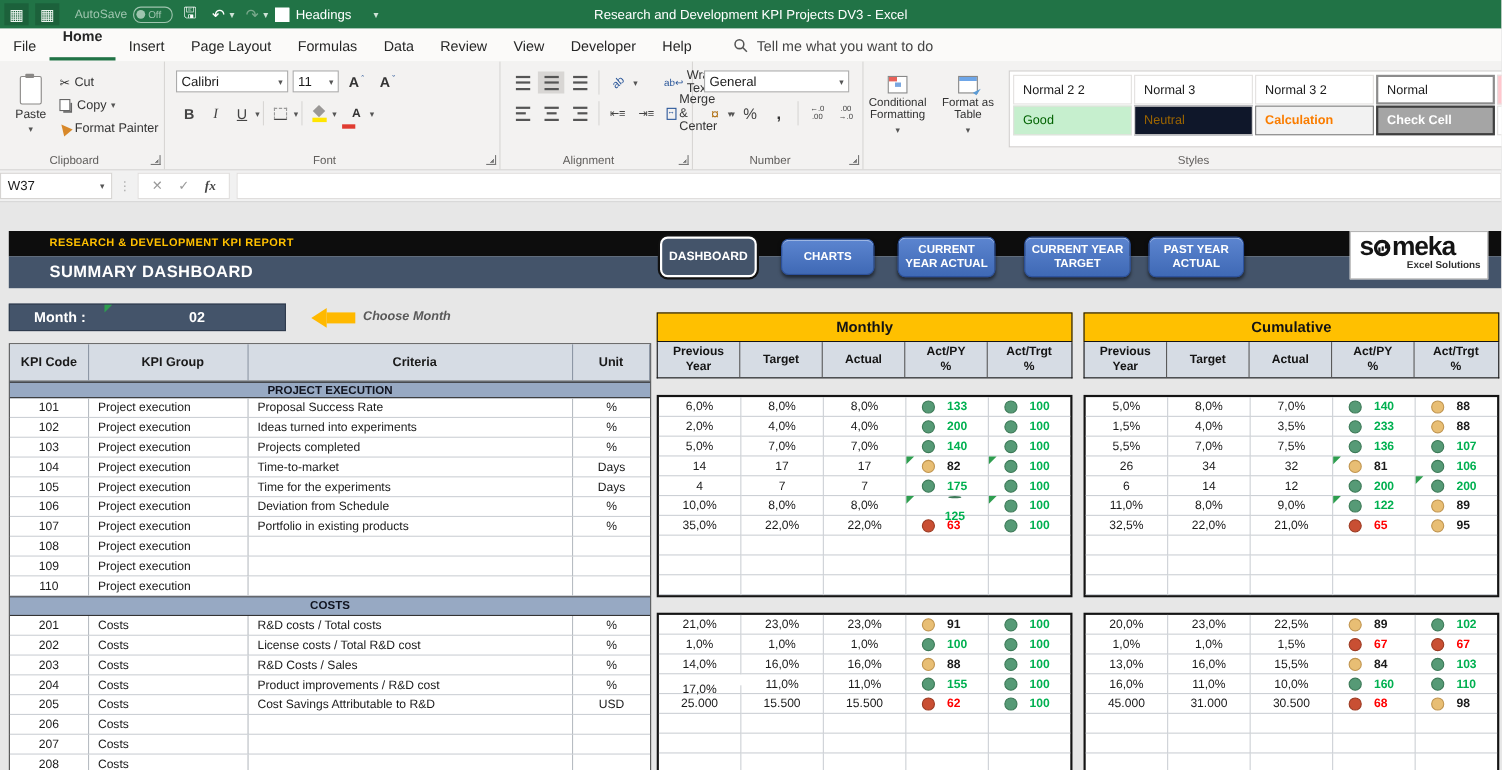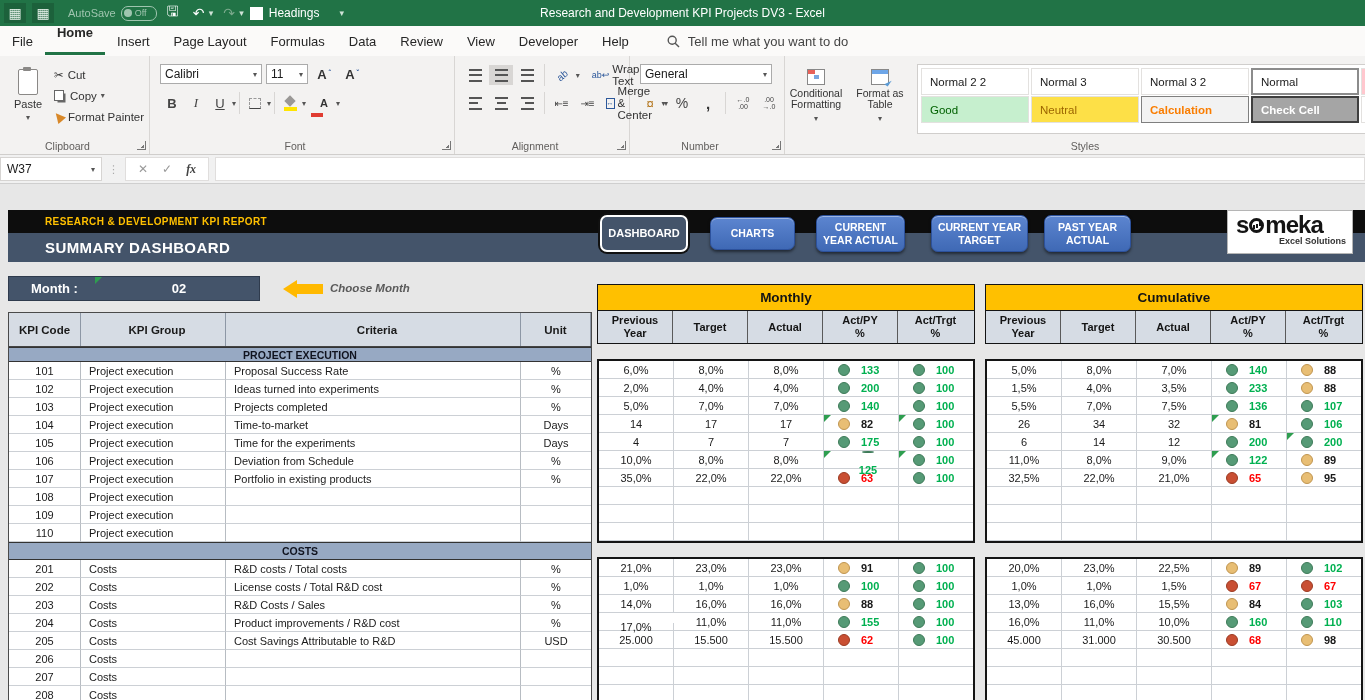--- a/index.html
+++ b/index.html
@@ -88,21 +88,21 @@
   .ft-ic::after{content:"";position:absolute;right:-2px;bottom:-2px;width:0;height:0;
          border-left:4px solid transparent;border-bottom:7px solid #5b9bd5;transform:rotate(35deg)}
   #style-gallery{position:absolute;left:132px;top:8px;width:446px;height:62px;background:#fff;
                  border:1px solid #d0cecc;display:grid;grid-template-columns:repeat(5,108px);
                  grid-auto-rows:27px;gap:1px 2px;padding:3px;box-sizing:content-box;overflow:hidden}
   .chip{display:flex;align-items:center;padding:0 8px;font-size:11.5px;border:1px solid #e3e1df;
         background:#fff;color:#1a1a1a;box-sizing:border-box;white-space:nowrap}
   .chip.selected{border:2px solid #8c8c8c}
   .chip.bad{background:#FFC7CE;color:#9C0006}
   .chip.good{background:#C6EFCE;color:#006100}
-  .chip.neutral{background:#fde047;color:#9C6500}
+  .chip.neutral{background:#0f172a;color:#9C6500}
   .chip.calc{background:#F2F2F2;color:#FA7D00;border:1px solid #7F7F7F;font-weight:bold}
   .chip.check{background:#A5A5A5;color:#fff;border:2px solid #3F3F3F;font-weight:bold}
   .chip.explan{color:#7F7F7F;font-style:italic}
 
   
   #formulabar{position:absolute;left:0;top:155px;width:1365px;height:29px;background:#f1f1f1;
               border-bottom:1px solid #cfcfcf;display:flex;align-items:center;box-sizing:border-box}
   #namebox{width:88px;height:22px;background:#fff;border:1px solid #d6d4d2;margin-left:0;display:flex;
            align-items:center;justify-content:space-between;padding:0 6px;font-size:12px;color:#1a1a1a}
   .fdots{color:#aaa;margin:0 6px;font-size:11px}
@@ -302,21 +302,21 @@
         </span>
       <span class="ricon sel">
           <span class="bars"></span>
         </span>
       <span class="ricon">
           <span class="bars"></span>
         </span>
       <span class="vline"></span>
       <span class="ricon" style="color:#2b579a;transform:rotate(-40deg);font-size:10px">ab</span>
         <span class="car">▾</span>
-      <span class="ricon" style="gap:3px;margin-left:8px">
+      <span class="ricon" style="gap:3px;margin-left:20px">
         <span style="font-size:9px;color:#2b579a">ab↩</span>
         <span style="font-size:11.5px;color:#333">Wrap Text</span>
       </span>
     </div>
     <div style="position:absolute;left:8px;top:36px;display:flex;align-items:center;gap:2px">
       <span class="ricon">
           <span class="bars short-l"></span>
         </span>
       <span class="ricon">
           <span class="bars short-c"></span>

